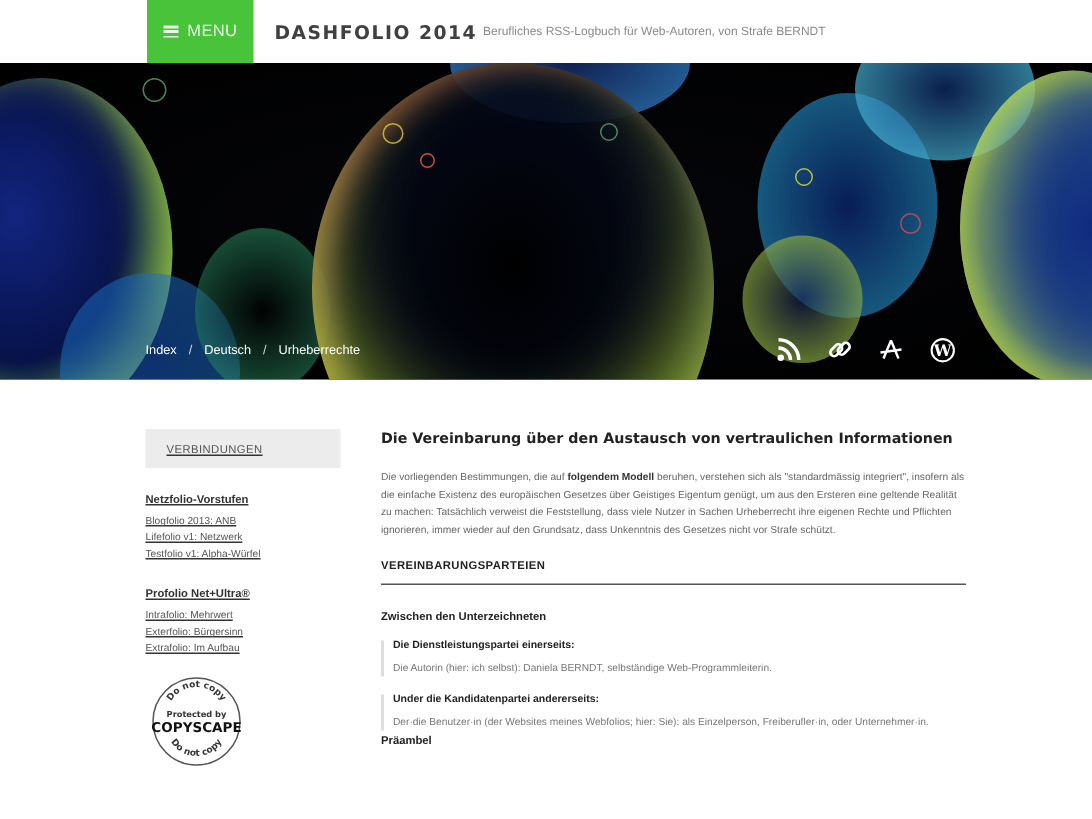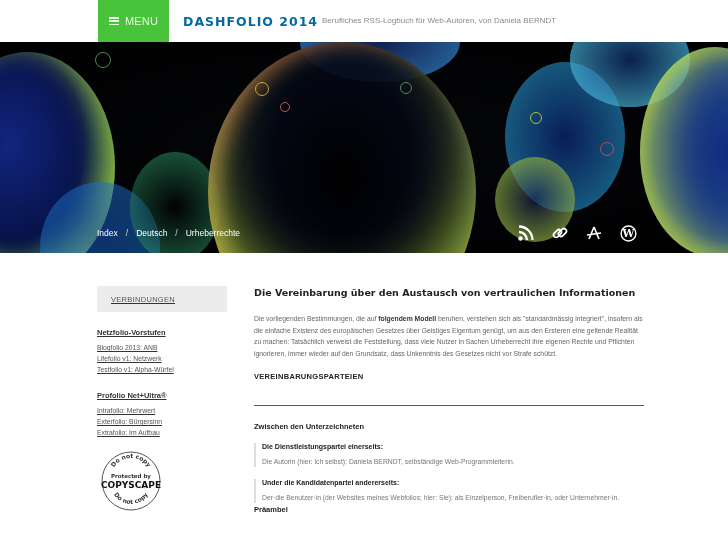--- a/index.html
+++ b/index.html
@@ -6,21 +6,21 @@
   html, body { width: 728px; height: 546px; overflow: hidden; background: #ffffff; }
   body { font-family: "Liberation Sans", "DejaVu Sans", sans-serif; color: #333; position: relative; }
 
   
   .header { position: absolute; left: 0; top: 0; width: 728px; height: 42px; background: #fff; }
   .menu-btn { position: absolute; left: 98px; top: 0; width: 71px; height: 42px; background: #48c33a;
     color: #e9f8e6; font-size: 11px; display: flex; align-items: center; justify-content: center; gap: 6px; letter-spacing: 0.2px; }
   .hamburger { width: 10px; height: 8px; display: flex; flex-direction: column; justify-content: space-between; }
   .hamburger span { display: block; height: 1.5px; background: #e9f8e6; }
   .site-title { position: absolute; left: 183px; top: 14px; font-family: "DejaVu Sans", sans-serif; font-weight: bold;
-    font-size: 12.5px; letter-spacing: 1px; color: #0369a1; }
+    font-size: 12.5px; letter-spacing: 1px; color: #404040; }
   .tagline { position: absolute; left: 322px; top: 16px; font-size: 8px; color: #8a8a8a; }
 
   
   .hero { position: absolute; left: 0; top: 42px; width: 728px; height: 211px; overflow: hidden;
     background: radial-gradient(ellipse at 50% 50%, #05060a 0%, #000 100%); }
   .bubble { position: absolute; border-radius: 50%; }
   .b1 { left: -60px; top: 10px; width: 175px; height: 230px;
     background: radial-gradient(ellipse at 40% 40%, rgba(20,40,140,0.9) 0%, rgba(10,30,120,0.6) 50%, rgba(80,200,120,0.6) 85%, rgba(220,240,60,0.9) 100%);
     box-shadow: inset -10px -10px 30px rgba(200,240,60,0.7); }
   .b2 { left: 40px; top: 140px; width: 120px; height: 130px;
@@ -54,42 +54,42 @@
     font-size: 7.5px; color: #555; letter-spacing: 0.3px; }
   .sb-h { font-size: 7.5px; font-weight: bold; color: #333; margin-top: 16px; margin-bottom: 5px; }
   .sb-item { font-size: 6.8px; color: #555; line-height: 11px; }
   .badge { margin-top: 10px; margin-left: 2px; width: 64px; height: 64px; }
 
   
   .main { position: absolute; left: 254px; top: 286px; width: 390px; }
   .main h1 { font-family: "DejaVu Sans", sans-serif; font-size: 9.5px; font-weight: bold; color: #222; line-height: 14px; }
   .intro { margin-top: 13px; font-size: 6.8px; line-height: 11.5px; color: #666; }
   .intro b { color: #333; }
-  .h2 { margin-top: 13px; font-size: 7.5px; font-weight: bold; color: #222; letter-spacing: 0.3px; padding-bottom: 24px;
+  .h2 { margin-top: 13px; font-size: 7.5px; font-weight: bold; color: #222; letter-spacing: 0.3px; padding-bottom: 8px;
     border-bottom: 1px solid #555; }
   .h3 { margin-top: 16px; font-size: 7.5px; font-weight: bold; color: #222; }
   .quote { margin-top: 12px; border-left: 2px solid #ddd; padding-left: 6px; }
   .quote .qh { font-size: 7px; font-weight: bold; color: #222; }
   .quote .qt { margin-top: 6px; font-size: 6.8px; color: #777; line-height: 11px; }
   .h3b { margin-top: 2px; font-size: 7.5px; font-weight: bold; color: #222; }
 </style>
 </head>
 <body>
 
 <div class="header">
   <div class="menu-btn">
     <div class="hamburger">
         <span></span>
         <span></span>
         <span></span>
       </div>
     <span>MENU</span>
   </div>
   <div class="site-title">DASHFOLIO 2014</div>
-  <div class="tagline">Berufliches RSS-Logbuch für Web-Autoren, von Daniela BERNDT</div>
+  <div class="tagline">Berufliches RSS-Logbuch für Web-Autoren, von Strafe BERNDT</div>
 </div>
 
 <div class="hero">
   <div class="bubble b1"></div>
   <div class="bubble b2"></div>
   <div class="bubble b9"></div>
   <div class="bubble b4"></div>
   <div class="bubble b3"></div>
   <div class="bubble b5"></div>
   <div class="bubble b6"></div>

